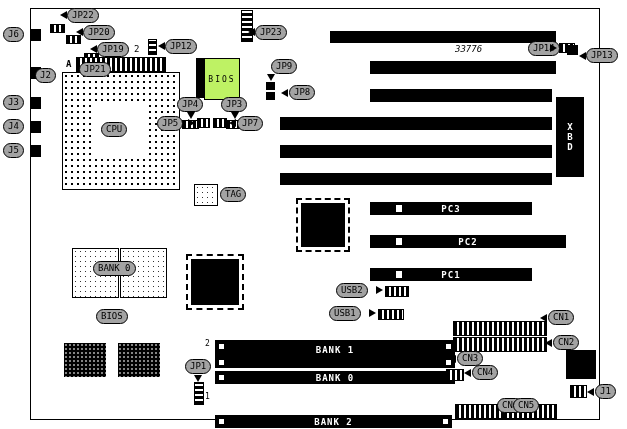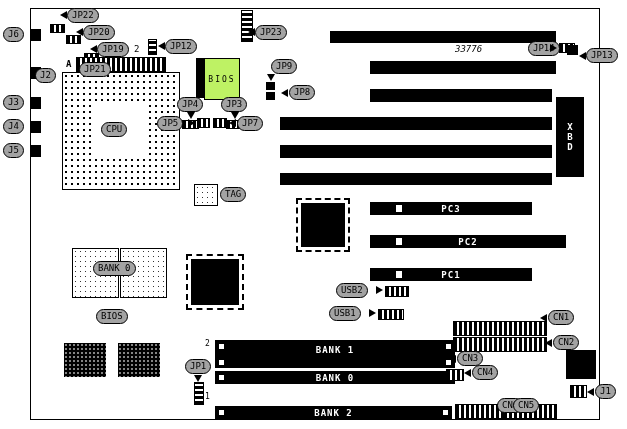--- a/index.html
+++ b/index.html
@@ -148,21 +148,21 @@
 
   <div class="cap" style="left:185px;top:359px;">JP1</div>
   <div class="tri td" style="left:194px;top:375px;"></div>
   <div class="sv" style="left:194px;top:382px;width:8px;height:21px;"></div>
 
   <div class="txt" style="left:205px;top:339px;font-size:8px;">2</div>
   <div class="bar lbl simm" style="left:215px;top:340px;width:240px;height:19px;">BANK 1</div>
   <div class="bar simm" style="left:215px;top:356px;width:240px;height:12px;"></div>
   <div class="bar lbl simm" style="left:215px;top:371px;width:240px;height:13px;">BANK 0</div>
   <div class="txt" style="left:205px;top:392px;font-size:8px;">1</div>
-  <div class="bar lbl simm" style="left:215px;top:406px;width:237px;height:13px;">BANK 2</div>
+  <div class="bar lbl simm" style="left:215px;top:415px;width:237px;height:13px;">BANK 2</div>
 
   <div class="cap" style="left:336px;top:283px;">USB2</div>
   <div class="tri tr" style="left:376px;top:286px;"></div>
   <div class="sh" style="left:385px;top:286px;width:22px;height:9px;"></div>
 
   <div class="cap" style="left:329px;top:306px;">USB1</div>
   <div class="tri tr" style="left:369px;top:309px;"></div>
   <div class="sh" style="left:378px;top:309px;width:24px;height:9px;"></div>
 
   <div class="sh" style="left:453px;top:321px;width:92px;height:13px;"></div>

